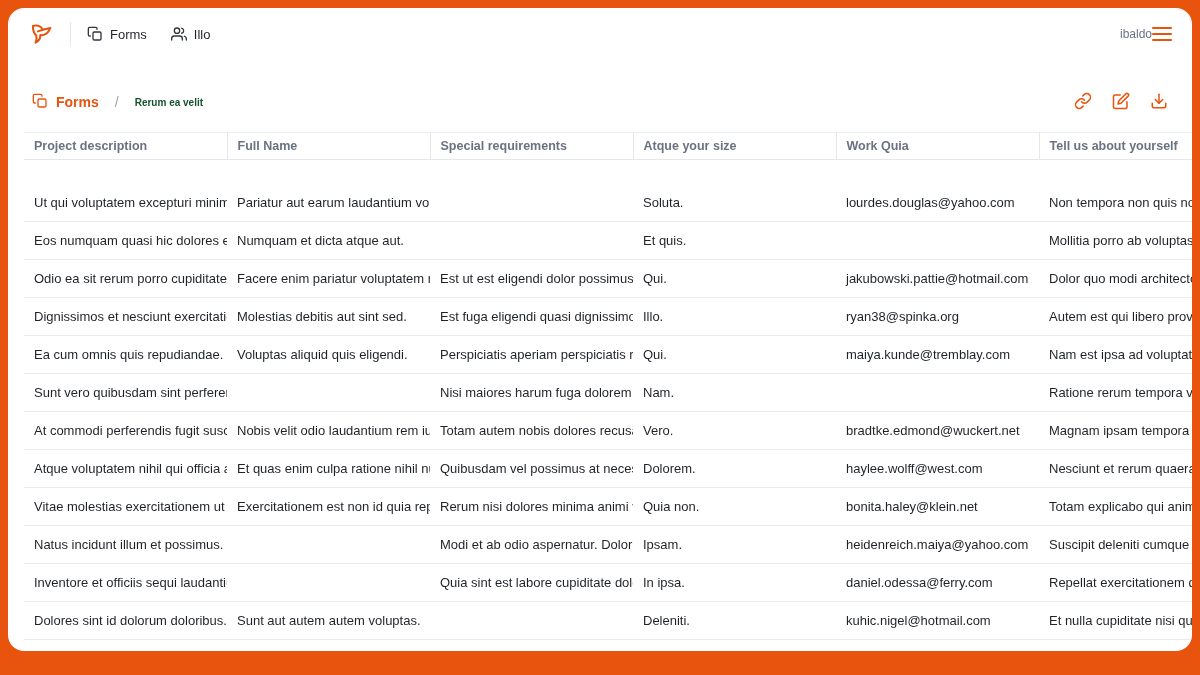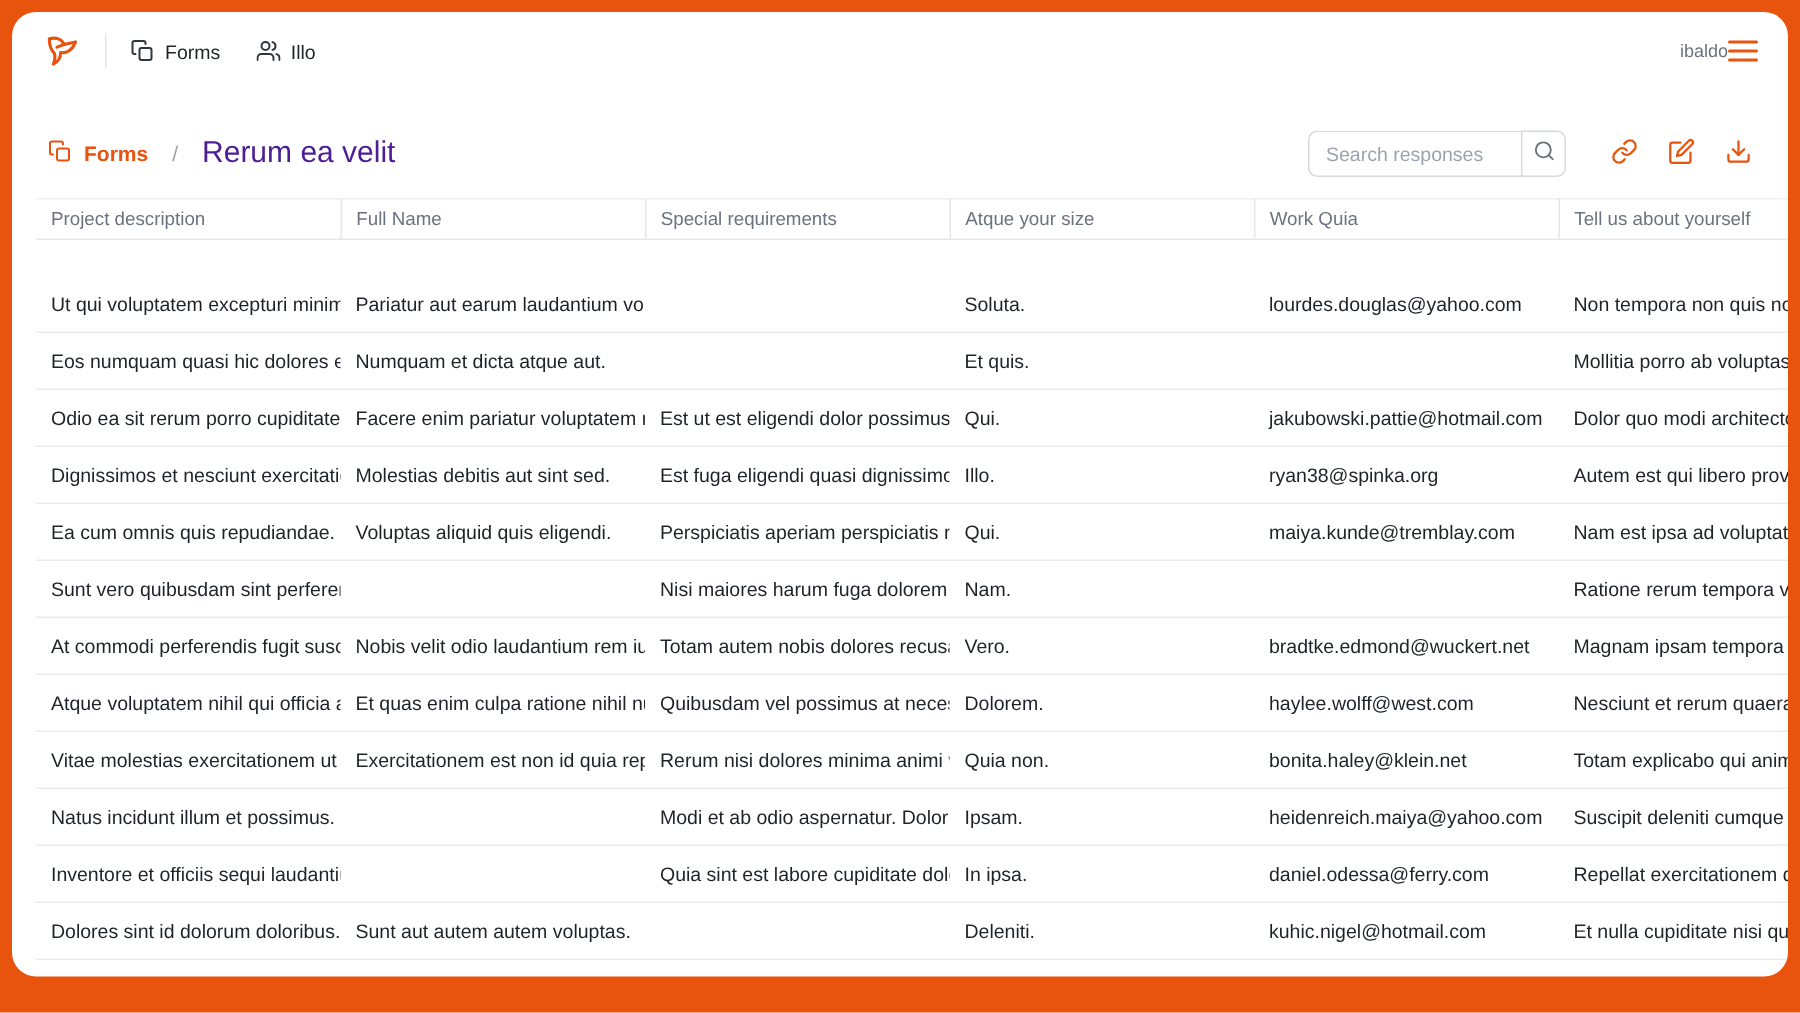--- a/index.html
+++ b/index.html
@@ -50,21 +50,21 @@
     display:flex;
     align-items:center;
     margin-top:24px;
     height:36px;
     padding:0 24px;
     flex:0 0 auto;
   }
   .crumb{display:flex;align-items:center;gap:8px;}
   .crumb-root{display:flex;align-items:center;gap:8px;color:var(--accent);font-size:14px;font-weight:600;cursor:pointer;}
   .crumb-sep{color:#9AA3AD;font-size:14px;margin:0 8px;}
-  .crumb-current{color:#4c1d95;font-size:20px;}
+  .crumb-current{color:#14532d;font-size:10px;font-weight:bold;}
   .crumb-spacer{flex:1;}
   .search-group{display:flex;align-items:stretch;height:31px;}
   .search-input{
     width:142px;height:31px;
     border:1px solid #D5D8DC;
     border-right:none;
     border-radius:6px 0 0 6px;
     padding:0 11px;
     font-size:13px;
     font-family:"Liberation Sans",sans-serif;
@@ -91,21 +91,21 @@
   }
   table{
     border-collapse:collapse;
     table-layout:fixed;
     width:1218px;
   }
   col{width:203px;}
   th{
     height:27px;
     font-size:12.5px;
-    font-weight:400;
+    font-weight:700;
     color:var(--muted);
     text-align:left;
     padding:0 10px;
     border-top:1px solid var(--border-faint);
     border-bottom:1px solid var(--border);
     border-right:1px solid var(--border);
     white-space:nowrap;
     overflow:hidden;
   }
   th:last-child{border-right:none;}
@@ -172,31 +172,20 @@
             <rect x="9" y="9" width="12" height="12" rx="2"></rect>
             <path d="M5 15H4a2 2 0 0 1-2-2V4a2 2 0 0 1 2-2h9a2 2 0 0 1 2 2v1"></path>
           </svg>
         </span>
         <span>Forms</span>
       </span>
       <span class="crumb-sep">/</span>
       <span class="crumb-current">Rerum ea velit</span>
     </div>
     <div class="crumb-spacer"></div>
-    <div class="search-group">
-      <input class="search-input" type="text" placeholder="Search responses" style="">
-      <button class="search-btn">
-        <span>
-          <svg width="15" height="15" viewBox="0 0 24 24" fill="none" stroke="#697077" stroke-width="2" stroke-linecap="round" stroke-linejoin="round">
-            <circle cx="11" cy="11" r="8"></circle>
-            <line x1="21" y1="21" x2="16.65" y2="16.65"></line>
-          </svg>
-        </span>
-      </button>
-    </div>
     <div class="icon-actions">
       <button class="icon-btn">
         <span>
           <svg width="18" height="18" viewBox="0 0 24 24" fill="none" stroke="#E8530D" stroke-width="2" stroke-linecap="round" stroke-linejoin="round">
             <path d="M10 13a5 5 0 0 0 7.54.54l3-3a5 5 0 0 0-7.07-7.07l-1.72 1.71"></path>
             <path d="M14 11a5 5 0 0 0-7.54-.54l-3 3a5 5 0 0 0 7.07 7.07l1.71-1.71"></path>
           </svg>
         </span>
       </button>
       <button class="icon-btn">

